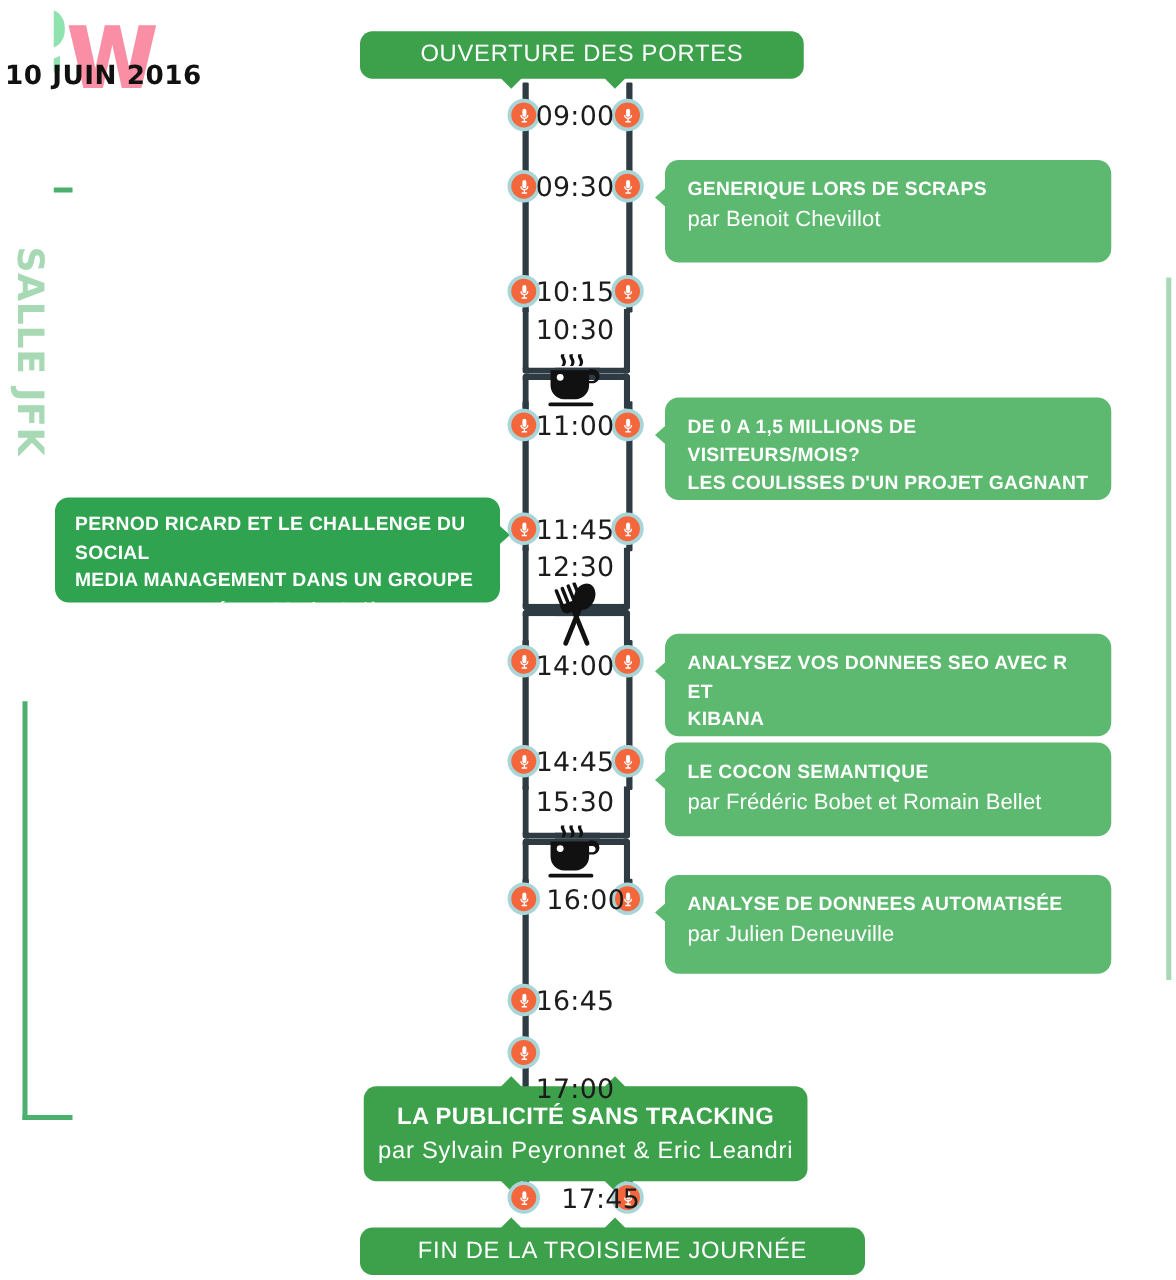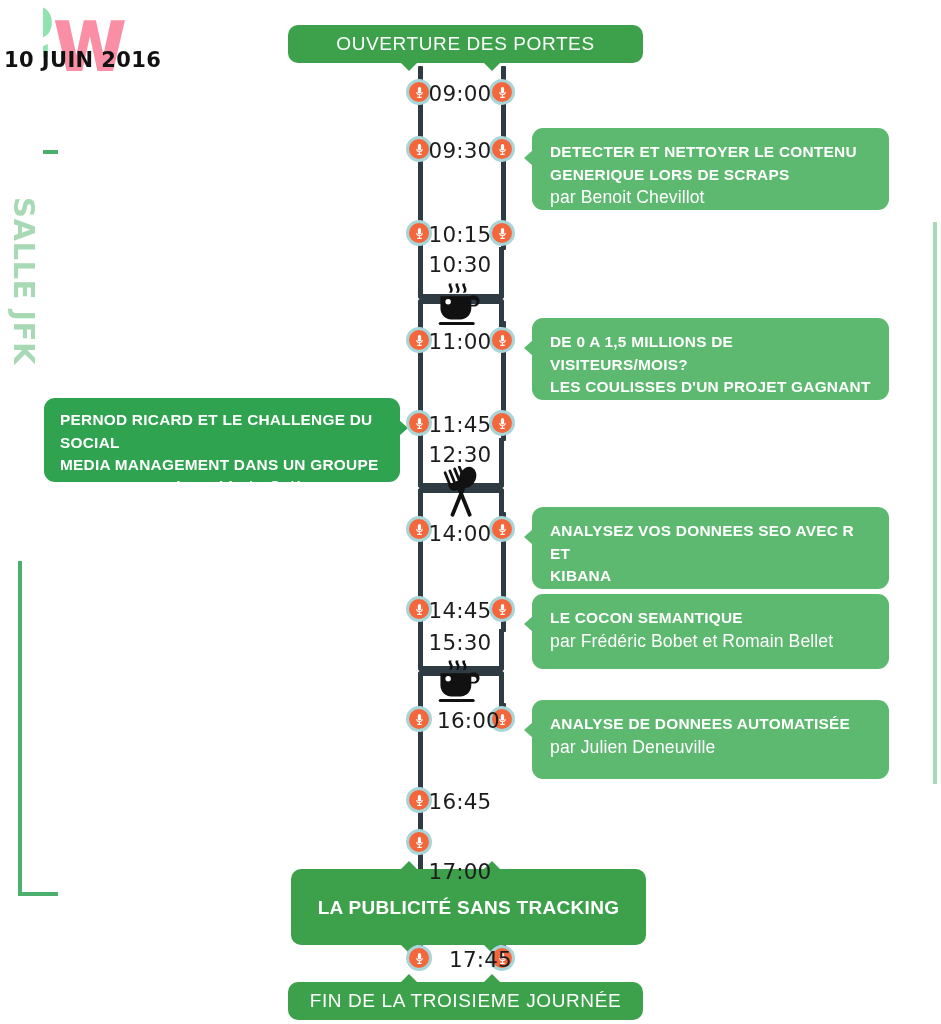--- a/index.html
+++ b/index.html
@@ -263,37 +263,37 @@
   <div class="brk" style="left:444px; top:629px; width:60px; height:42px; border-right-width:5px; border-bottom-width:5px; border-bottom-right-radius:3px;"></div>
   <div class="brk" style="left:418px; top:671px; width:62px; height:36px; border-left-width:5px; border-top-width:5px; border-top-left-radius:3px;"></div>
   <div class="brk" style="left:444px; top:671px; width:60px; height:36px; border-right-width:5px; border-top-width:5px; border-top-right-radius:3px;"></div>
 
   <div class="banner" style="left:288px; top:25px; width:355px; height:38px;">
     <span>OUVERTURE DES PORTES</span>
     <span class="notch-down" style="left:112px;"></span>
     <span class="notch-down" style="left:195px;"></span>
   </div>
 
-  <div class="banner" style="left:288px; top:982px; width:355px; height:38px;">
+  <div class="banner" style="left:288px; top:982px; width:404px; height:38px;">
     <span>FIN DE LA TROISIEME JOURNÉE</span>
     <span class="notch-up" style="left:112px;"></span>
     <span class="notch-up" style="left:195px;"></span>
   </div>
 
   <div class="banner" style="left:291px; top:869px; width:355px; height:76px; flex-direction:column; line-height:27px;">
     <span style="font-weight:700; font-size:19px; letter-spacing:0.3px;">LA PUBLICITÉ SANS TRACKING</span>
+    <span style="font-weight:400; font-size:19px;">par Sylvain Peyronnet &amp; Eric Leandri</span>
     <span class="notch-up" style="left:109px;"></span>
     <span class="notch-up" style="left:192px;"></span>
     <span class="notch-down" style="left:109px;"></span>
     <span class="notch-down" style="left:192px;"></span>
   </div>
 
   <div class="talk right" style="left:532px; top:128px; width:357px; height:82px;">
     <span class="tab-left"></span>
-    <div class="title">DETECTER ET NETTOYER LE CONTENU</div>
     <div class="title">GENERIQUE LORS DE SCRAPS</div>
     <div class="speaker">par Benoit Chevillot</div>
   </div>
 
   <div class="talk right" style="left:532px; top:318px; width:357px; height:82px;">
     <span class="tab-left"></span>
     <div class="title">DE 0 A 1,5 MILLIONS DE VISITEURS/MOIS?</div>
     <div class="title">LES COULISSES D'UN PROJET GAGNANT !</div>
     <div class="speaker">par Nicolas Robineau</div>
   </div>

